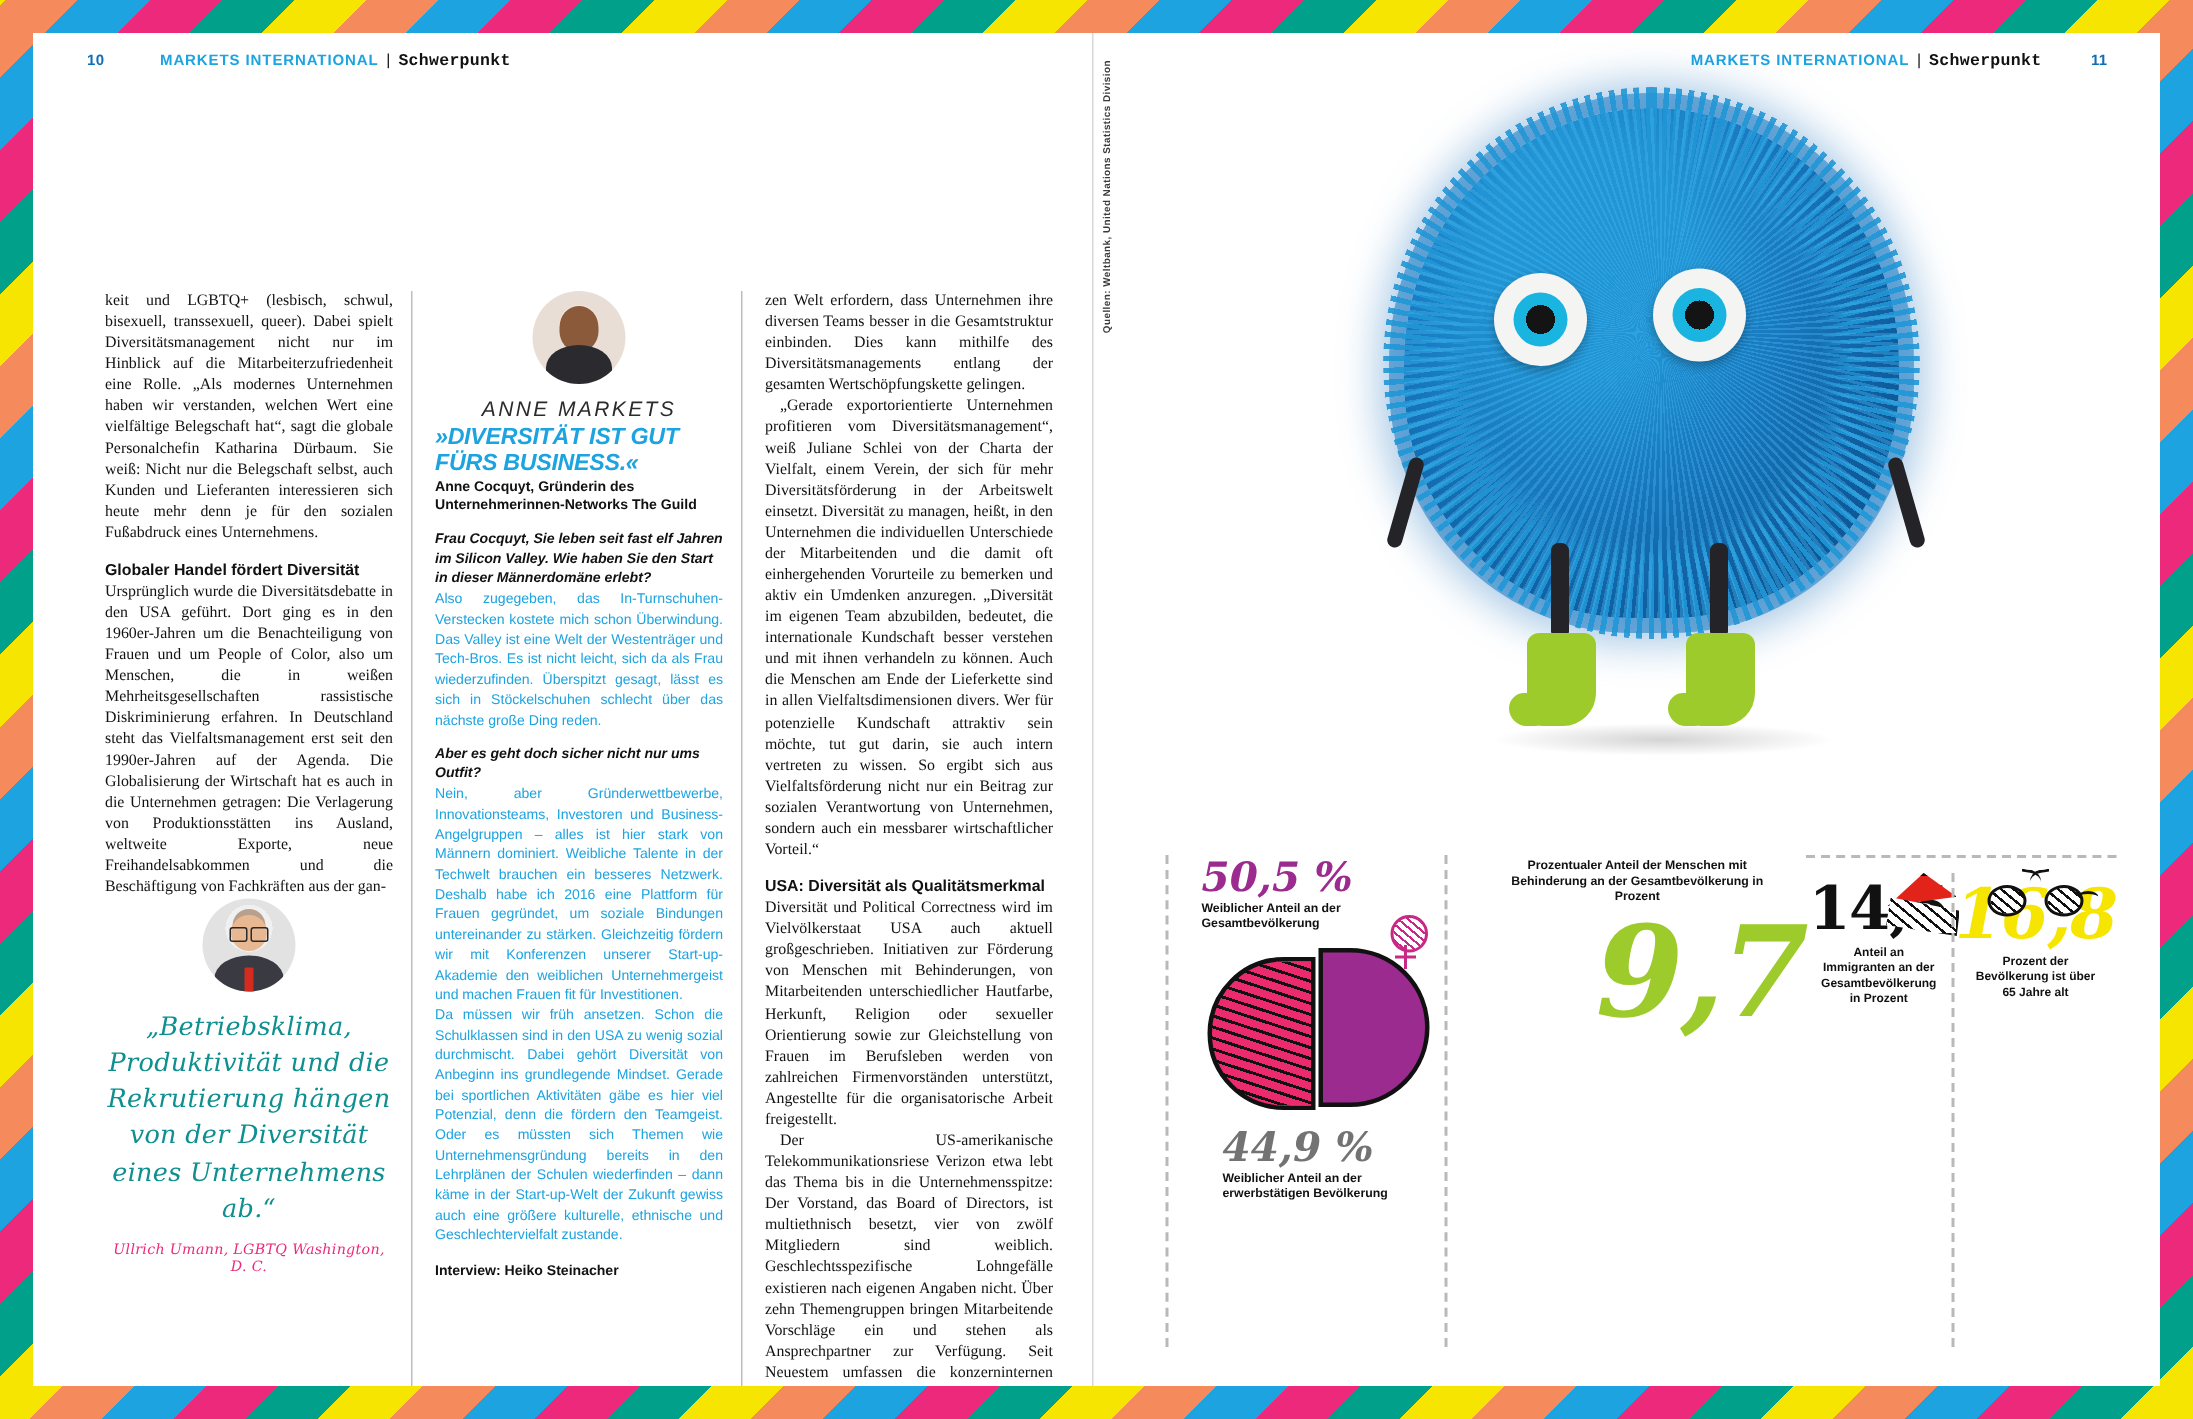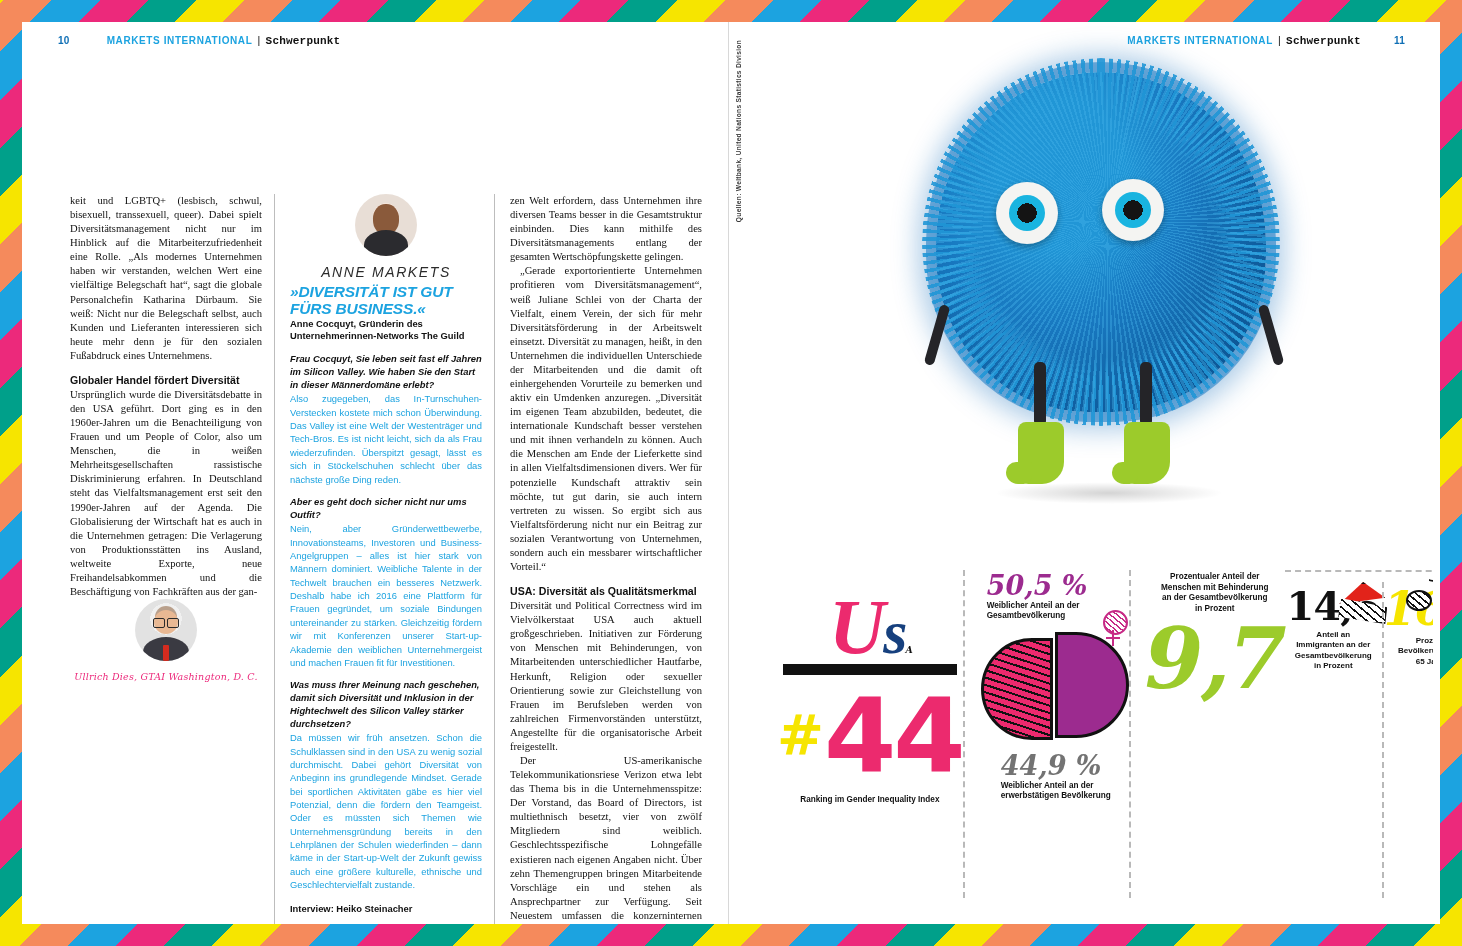--- a/index.html
+++ b/index.html
@@ -465,36 +465,36 @@
           <h3 class="sub">Globaler Handel fördert Diversität</h3>
           <p class="body-serif">Ursprünglich wurde die Diversitätsdebatte in den USA geführt. Dort ging es in den 1960er-Jahren um die Benachteiligung von Frauen und um People of Color, also um Menschen, die in weißen Mehrheitsgesellschaften rassistische Diskriminierung erfahren. In Deutschland steht das Vielfaltsmanagement erst seit den 1990er-Jahren auf der Agenda. Die Globalisierung der Wirtschaft hat es auch in die Unternehmen getragen: Die Verlagerung von Produktionsstätten ins Ausland, weltweite Exporte, neue Freihandelsabkommen und die Beschäftigung von Fachkräften aus der gan-</p>
 
           <div class="portrait m">
             <span class="glasses">
                 <i></i>
                 <i></i>
               </span>
             <span class="tie"></span>
           </div>
-          <div class="hand-credit">Ullrich Dies, GTAI Washington, D. C.</div>
+          <div class="hand-quote">„Betriebsklima, Produktivität und die Rekrutierung hängen von der Diversität eines Unternehmens ab.“</div>
+          <div class="hand-credit">Ullrich Umann, LGBTQ Washington, D. C.</div>
         </div>
 
         <div class="col">
           <div class="portrait w"></div>
           <div class="iv-name">ANNE MARKETS</div>
           <div class="iv-quote">»DIVERSITÄT IST GUT FÜRS BUSINESS.«</div>
           <div class="iv-role">Anne Cocquyt, Gründerin des Unternehmerinnen-Networks The Guild</div>
 
           <div class="q">Frau Cocquyt, Sie leben seit fast elf Jahren im Silicon Valley. Wie haben Sie den Start in dieser Männerdomäne erlebt?</div>
           <p class="a">Also zugegeben, das In-Turnschuhen-Verstecken kostete mich schon Überwindung. Das Valley ist eine Welt der Westenträger und Tech-Bros. Es ist nicht leicht, sich da als Frau wiederzufinden. Überspitzt gesagt, lässt es sich in Stöckelschuhen schlecht über das nächste große Ding reden.</p>
 
           <div class="q">Aber es geht doch sicher nicht nur ums Outfit?</div>
           <p class="a">Nein, aber Gründerwettbewerbe, Innovationsteams, Investoren und Business-Angelgruppen – alles ist hier stark von Männern dominiert. Weibliche Talente in der Techwelt brauchen ein besseres Netzwerk. Deshalb habe ich 2016 eine Plattform für Frauen gegründet, um soziale Bindungen untereinander zu stärken. Gleichzeitig fördern wir mit Konferenzen unserer Start-up-Akademie den weiblichen Unternehmergeist und machen Frauen fit für Investitionen.</p>
 
-          <div class="q">Was muss Ihrer Meinung nach geschehen, damit sich Diversität und Inklusion in der Hightechwelt des Silicon Valley stärker durchsetzen?</div>
           <p class="a">Da müssen wir früh ansetzen. Schon die Schulklassen sind in den USA zu wenig sozial durchmischt. Dabei gehört Diversität von Anbeginn ins grundlegende Mindset. Gerade bei sportlichen Aktivitäten gäbe es hier viel Potenzial, denn die fördern den Teamgeist. Oder es müssten sich Themen wie Unternehmensgründung bereits in den Lehrplänen der Schulen wiederfinden – dann käme in der Start-up-Welt der Zukunft gewiss auch eine größere kulturelle, ethnische und Geschlechtervielfalt zustande.</p>
 
           <div class="credit">Interview: Heiko Steinacher</div>
         </div>
 
         <div class="col">
           <p class="body-serif">zen Welt erfordern, dass Unternehmen ihre diversen Teams besser in die Gesamtstruktur einbinden. Dies kann mithilfe des Diversitätsmanagements entlang der gesamten Wertschöpfungskette gelingen.</p>
           <p class="body-serif">„Gerade exportorientierte Unternehmen profitieren vom Diversitätsmanagement“, weiß Juliane Schlei von der Charta der Vielfalt, einem Verein, der sich für mehr Diversitätsförderung in der Arbeitswelt einsetzt. Diversität zu managen, heißt, in den Unternehmen die individuellen Unterschiede der Mitarbeitenden und die damit oft einhergehenden Vorurteile zu bemerken und aktiv ein Umdenken anzuregen. „Diversität im eigenen Team abzubilden, bedeutet, die internationale Kundschaft besser verstehen und mit ihnen verhandeln zu können. Auch die Menschen am Ende der Lieferkette sind in allen Vielfaltsdimensionen divers. Wer für potenzielle Kundschaft attraktiv sein möchte, tut gut darin, sie auch intern vertreten zu wissen. So ergibt sich aus Vielfaltsförderung nicht nur ein Beitrag zur sozialen Verantwortung von Unternehmen, sondern auch ein messbarer wirtschaftlicher Vorteil.“</p>
           <h3 class="sub">USA: Diversität als Qualitätsmerkmal</h3>
           <p class="body-serif">Diversität und Political Correctness wird im Vielvölkerstaat USA auch aktuell großgeschrieben. Initiativen zur Förderung von Menschen mit Behinderungen, von Mitarbeitenden unterschiedlicher Hautfarbe, Herkunft, Religion oder sexueller Orientierung sowie zur Gleichstellung von Frauen im Berufsleben werden von zahlreichen Firmenvorständen unterstützt, Angestellte für die organisatorische Arbeit freigestellt.</p>
@@ -527,30 +527,20 @@
           </span>
         <span class="eye eye-r">
             <i></i>
           </span>
         <span class="boot boot-l"></span>
         <span class="boot boot-r"></span>
       </div>
 
       <div class="info">
 
-        <div class="ig-col ig-usa">
-          <div class="usa-logo">
-            <span class="u">U</span><span class="s">s</span><span class="a">A</span>
-          </div>
-          <div class="usa-rule"></div>
-          <div class="usa-rank">
-            <span class="hash">#</span><span class="num">44</span>
-          </div>
-          <div class="usa-cap">Ranking im Gender Inequality Index</div>
-        </div>
 
         <div class="ig-col ig-pie">
           <div class="pie-top">
             <div class="pct-big pct-50">50,5 %</div>
             <div class="pie-cap">Weiblicher Anteil an der Gesamtbevölkerung</div>
           </div>
           <div class="pie-graphic">
             <span class="venus">
               <i class="ring"></i>
                 <i class="stem"></i>

